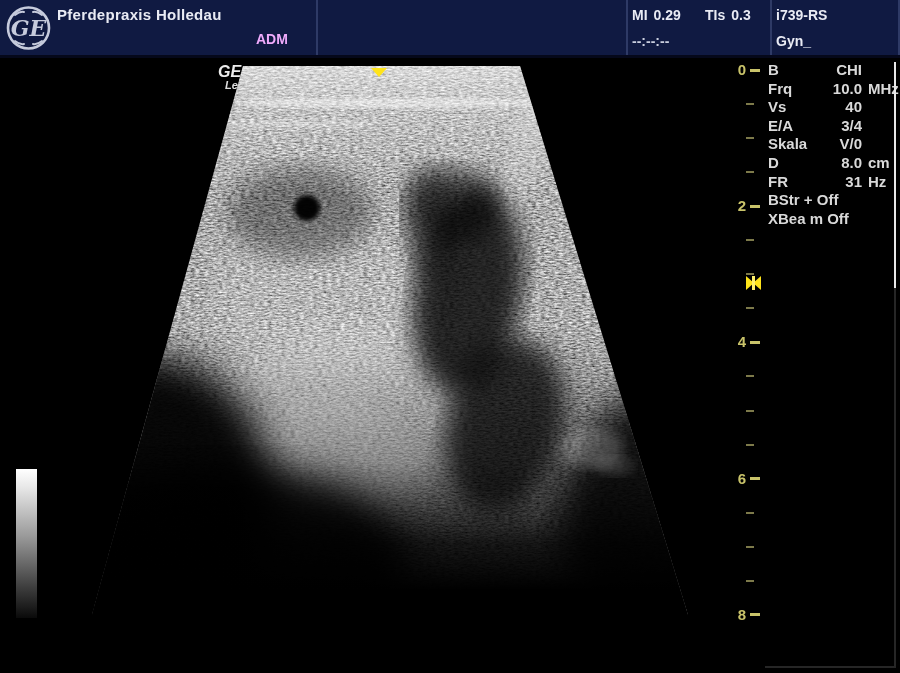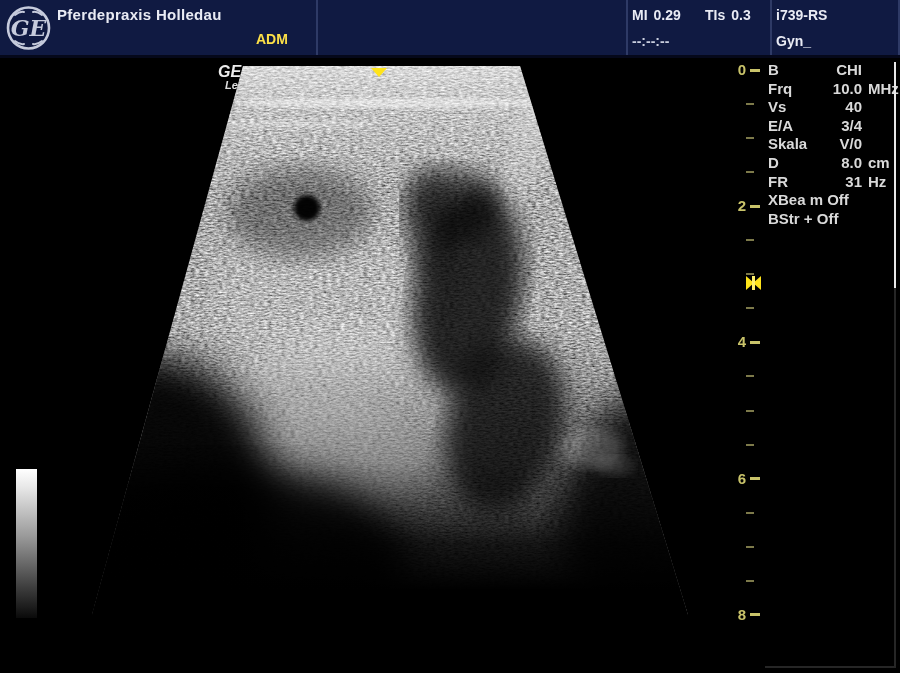--- a/index.html
+++ b/index.html
@@ -6,21 +6,21 @@
   #screen{position:relative;width:900px;height:673px;background:#000;overflow:hidden;
           font-family:"Liberation Sans",sans-serif;-webkit-font-smoothing:antialiased;}
 
   
   #header{position:absolute;left:0;top:0;width:900px;height:58px;background:#101a42;
           border-bottom:3px solid #05081a;box-sizing:border-box;}
   .vdiv{position:absolute;top:0;bottom:0;width:2px;background:#2e3a66;}
   #hdr-right-edge{position:absolute;right:0;top:0;bottom:0;width:2px;background:#2e3a66;}
   #ge-logo{position:absolute;left:5px;top:4px;}
   #clinic{position:absolute;left:57px;top:6px;font-size:15px;font-weight:bold;color:#e9ebf4;letter-spacing:.3px;}
-  #adm{position:absolute;left:256px;top:31px;font-size:14px;font-weight:bold;color:#fde047;}
+  #adm{position:absolute;left:256px;top:31px;font-size:14px;font-weight:bold;color:#f0abfc;}
   .hdr-txt{position:absolute;font-size:14px;font-weight:bold;color:#e9ebf4;white-space:pre;}
   #mi-group{left:632px;top:7px;}
   #tis-group{left:705px;top:7px;}
   #hdr-time{left:632px;top:33px;color:#c9cede;}
   #probe{left:776px;top:7px;text-align:right;}
   #preset{left:776px;top:33px;}
   .lblgap{margin-right:6px;}
 
   
   #us-svg{position:absolute;left:0;top:0;}
@@ -156,22 +156,22 @@
   </div>
 
   <div id="params">
       <div class="prow"><span class="plabel">B</span><span class="pnum">CHI</span><span class="punit"></span></div>
       <div class="prow"><span class="plabel">Frq</span><span class="pnum">10.0</span><span class="punit">MHz</span></div>
       <div class="prow"><span class="plabel">Vs</span><span class="pnum">40</span><span class="punit"></span></div>
       <div class="prow"><span class="plabel">E/A</span><span class="pnum">3/4</span><span class="punit"></span></div>
       <div class="prow"><span class="plabel">Skala</span><span class="pnum">V/0</span><span class="punit"></span></div>
       <div class="prow"><span class="plabel">D</span><span class="pnum">8.0</span><span class="punit">cm</span></div>
       <div class="prow"><span class="plabel">FR</span><span class="pnum">31</span><span class="punit">Hz</span></div>
+      <div class="prow"><span class="pfull">BStr + Off</span></div>
       <div class="prow"><span class="pfull">XBea m Off</span></div>
-      <div class="prow"><span class="pfull">BStr + Off</span></div>
     </div>
 
   <div id="ruler">
       <div class="rnum" style="top: 61px; color: rgb(201, 195, 106);">0</div>
       <div class="rmaj" style="top: 68.5px; color: rgb(201, 195, 106);"></div>
       <div class="rnum" style="top: 197.2px; color: rgb(201, 195, 106);">2</div>
       <div class="rmaj" style="top: 204.7px; color: rgb(201, 195, 106);"></div>
       <div class="rnum" style="top: 333.4px; color: rgb(201, 195, 106);">4</div>
       <div class="rmaj" style="top: 340.9px; color: rgb(201, 195, 106);"></div>
       <div class="rnum" style="top: 469.6px; color: rgb(201, 195, 106);">6</div>

